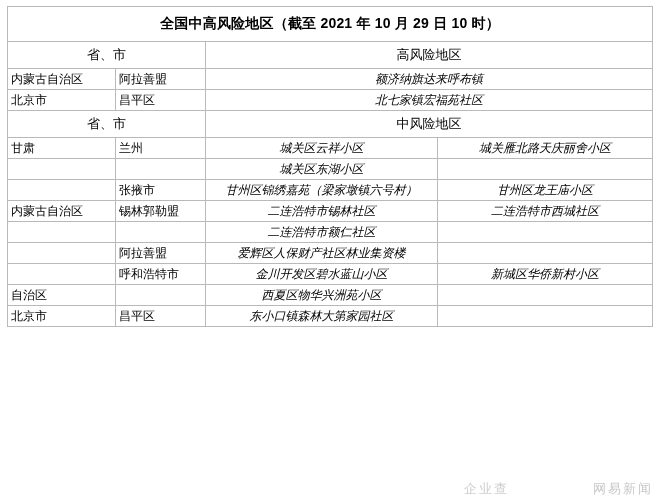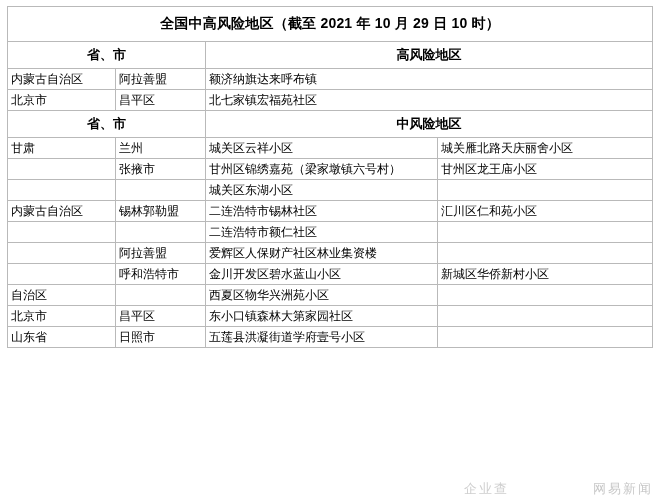--- a/index.html
+++ b/index.html
@@ -36,34 +36,35 @@
   }
   .title-cell {
     text-align: center;
     font-weight: bold;
     font-size: 14px;
     height: 30px;
     letter-spacing: 0.2px;
   }
   .hdr {
     text-align: center;
-    font-weight: bold;
+    font-weight: normal;
     font-size: 13px;
     height: 22px;
     margin-top: 24px;
   }
   .prov {
     text-align: left;
     margin-top: 37px;
   }
   .city {
     text-align: left;
   }
   .area {
-    text-align: left;
+    text-align: center;
+    font-style: italic;
   }
   .row-h {
     height: 21px;
   }
   .two-line {
     height: 34px;
   }
   .wm {
     position: absolute;
     right: 6px;
@@ -125,35 +126,35 @@
       </tr>
 
       <tr class="row-h">
         <td class="prov">甘肃</td>
         <td class="city">兰州</td>
         <td class="area">城关区云祥小区</td>
         <td class="area">城关雁北路天庆丽舍小区</td>
       </tr>
       <tr class="row-h">
         <td class="prov"></td>
+        <td class="city"></td>
+        <td class="area">城关区东湖小区</td>
+        <td class="area"></td>
+      </tr>
+      <tr class="row-h">
+        <td class="prov"></td>
         <td class="city">张掖市</td>
         <td class="area">甘州区锦绣嘉苑（梁家墩镇六号村）</td>
         <td class="area">甘州区龙王庙小区</td>
       </tr>
       <tr class="row-h">
-        <td class="prov"></td>
-        <td class="city"></td>
-        <td class="area">城关区东湖小区</td>
-        <td class="area"></td>
-      </tr>
-      <tr class="row-h">
         <td class="prov">内蒙古自治区</td>
         <td class="city">锡林郭勒盟</td>
         <td class="area">二连浩特市锡林社区</td>
-        <td class="area">汇川区仁和苑小区</td>
+        <td class="area">二连浩特市西城社区</td>
       </tr>
       <tr class="row-h">
         <td class="prov"></td>
         <td class="city"></td>
         <td class="area">二连浩特市额仁社区</td>
         <td class="area"></td>
       </tr>
       <tr class="row-h">
         <td class="prov"></td>
         <td class="city">阿拉善盟</td>
@@ -171,25 +172,19 @@
         <td class="city"></td>
         <td class="area">西夏区物华兴洲苑小区</td>
         <td class="area"></td>
       </tr>
       <tr class="row-h">
         <td class="prov">北京市</td>
         <td class="city">昌平区</td>
         <td class="area">东小口镇森林大第家园社区</td>
         <td class="area"></td>
       </tr>
-      <tr class="row-h">
-        <td class="prov">山东省</td>
-        <td class="city">日照市</td>
-        <td class="area">五莲县洪凝街道学府壹号小区</td>
-        <td class="area"></td>
-      </tr>
     </tbody>
   </table>
 
   <div class="wm2">企业查</div>
   <div class="wm">网易新闻</div>
 
 </div>
 
 </body></html>

